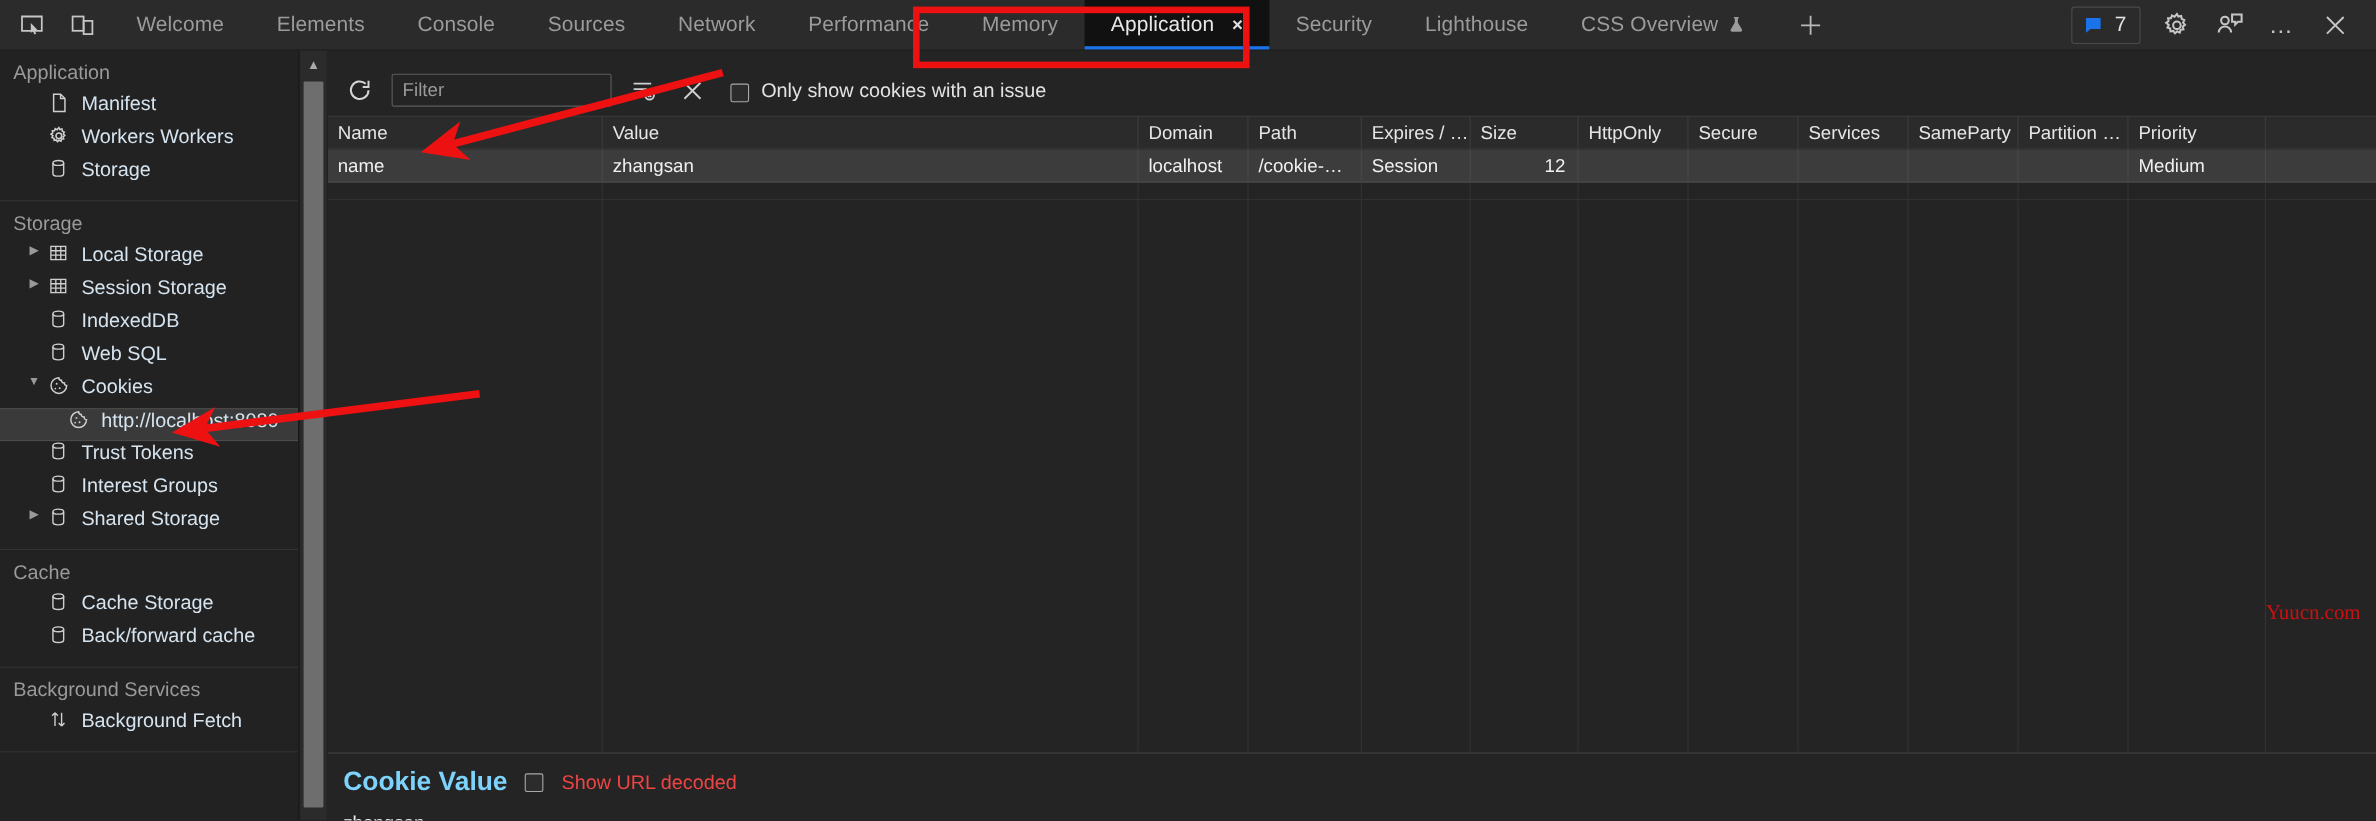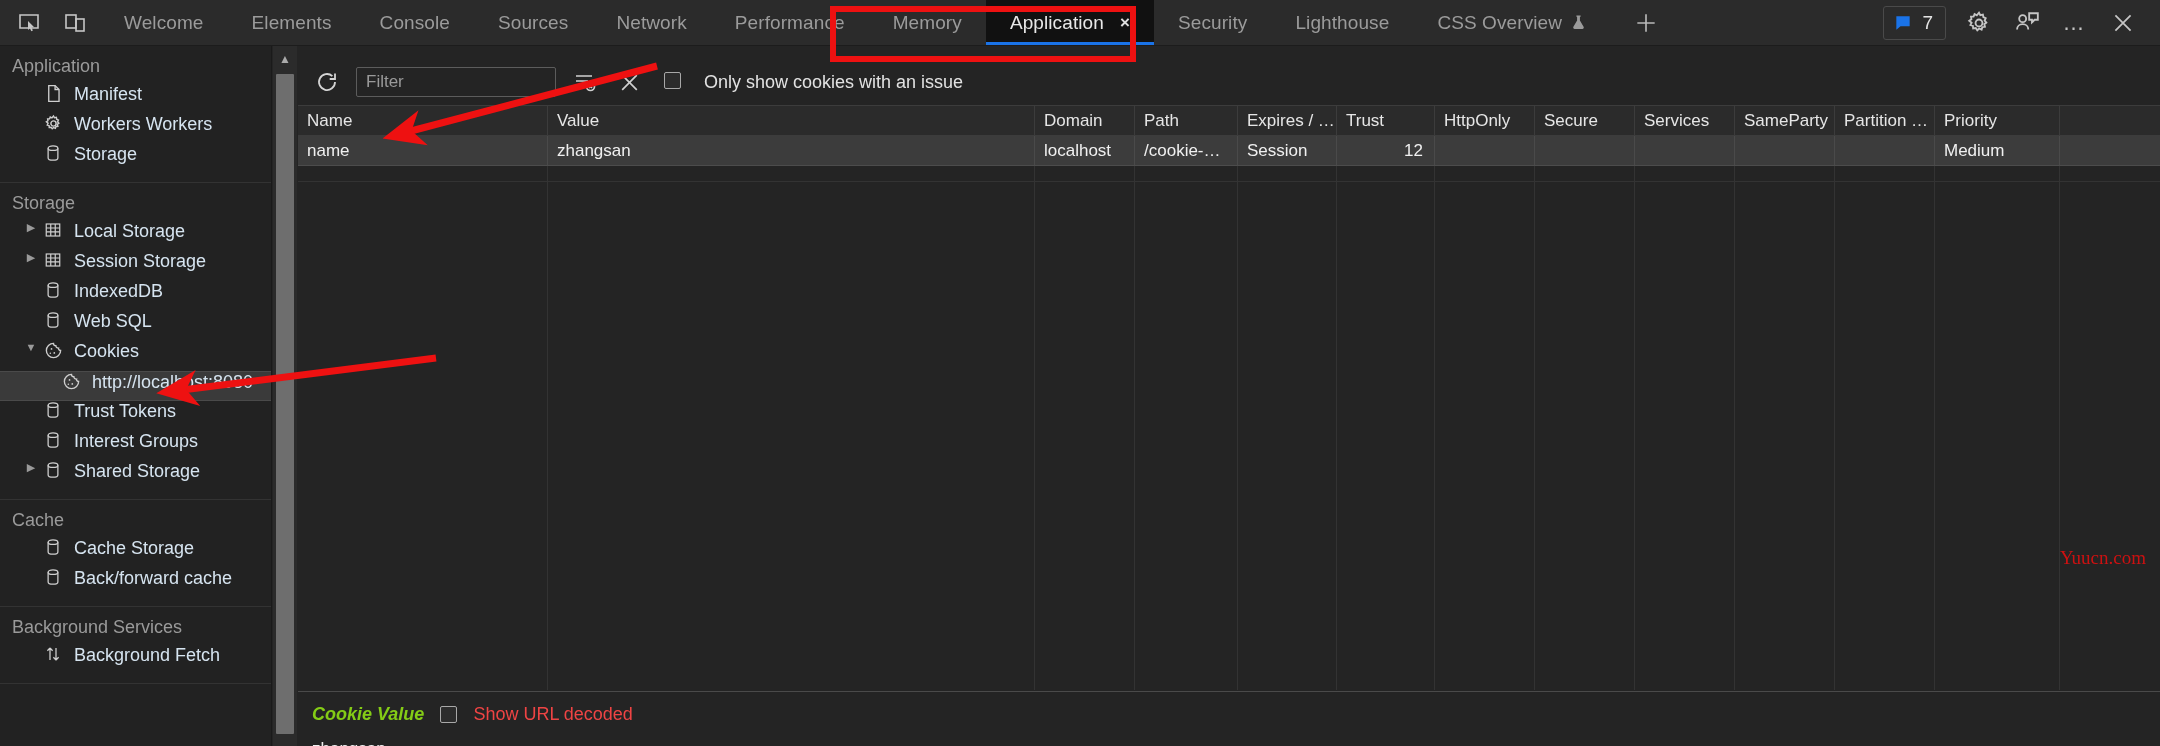--- a/index.html
+++ b/index.html
@@ -150,21 +150,21 @@
     background: #242424;
     border: 1px solid #5c5c5c;
     border-radius: 2px;
     color: #9a9a9a;
     font-size: 17px;
     padding: 0 9px;
     font-family: "Liberation Sans", sans-serif;
   }
   .filter-input::placeholder { color: #9a9a9a; }
   .tb-icon { width: 30px; height: 30px; display:flex; align-items:center; justify-content:center; color:#d0d0d0; }
-  .chk-wrap { display: flex; align-items: flex-start; gap: 23px; margin-left: 6px; }
+  .chk-wrap { display: flex; align-items: flex-end; gap: 11px; margin-left: 6px; }
   .chkbox {
     width: 17px; height: 17px;
     border: 1px solid #a8a8a8;
     border-radius: 2px;
     background: #2c2c2c;
   }
   .chk-label { font-size: 18px; color: #e2e2e2; white-space: nowrap; }
 
   
   .tbl { flex: 1 1 auto; display: flex; flex-direction: column; overflow: hidden; }
@@ -202,21 +202,21 @@
   .filler-row .col { border-right: 1px solid #333; }
 
   
   .bottom-pane {
     flex: 0 0 68px;
     background: #242424;
     border-top: 1px solid #4a4a4a;
     padding: 12px 0 0 14px;
   }
   .bp-head { display: flex; align-items: center; gap: 16px; }
-  .bp-title { font-size: 18px; font-weight: bold; color: #84cc16; font-style: italic; }
+  .bp-title { font-size: 24px; font-weight: bold; color: #7dd3fc; }
   .bp-chk-label { font-size: 18px; color: #ef4444; }
   .bp-value { font-size: 17px; color: #f0f0f0; margin-top: 14px; }
 
   .watermark {
     position: absolute; right: 14px; bottom: 53px;
     color: #cc1111; font-size: 19px;
     font-family: "Liberation Serif", serif;
   }
 
   
@@ -543,21 +543,21 @@
       </div>
     </div>
 
     <div class="tbl">
       <div class="tbl-head">
         <div class="th" style="width:250px">Name</div>
         <div class="th" style="width:487px">Value</div>
         <div class="th" style="width:100px">Domain</div>
         <div class="th" style="width:103px">Path</div>
         <div class="th" style="width:99px">Expires / …</div>
-        <div class="th" style="width:98px">Trust</div>
+        <div class="th" style="width:98px">Size</div>
         <div class="th" style="width:100px">HttpOnly</div>
         <div class="th" style="width:100px">Secure</div>
         <div class="th" style="width:100px">Services</div>
         <div class="th" style="width:100px">SameParty</div>
         <div class="th" style="width:100px">Partition …</div>
         <div class="th" style="width:125px">Priority</div>
       </div>
 
       <div class="tbl-body">
         <div class="tr">

